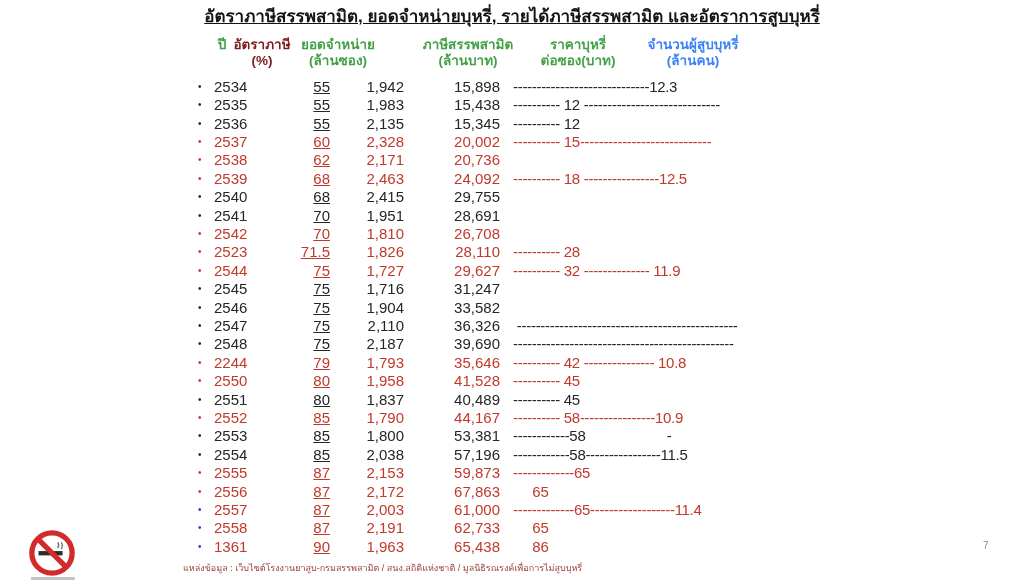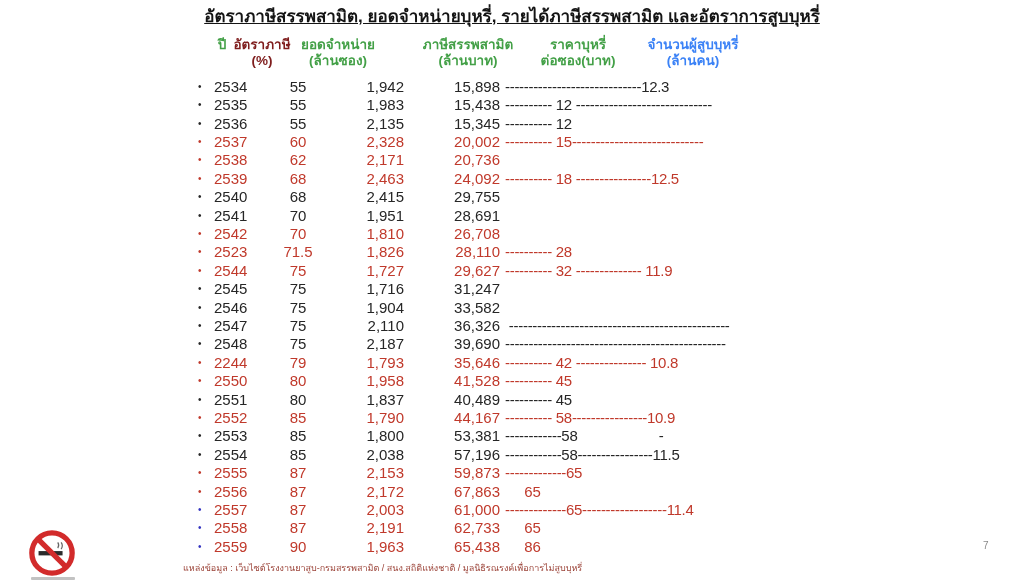--- a/index.html
+++ b/index.html
@@ -15,24 +15,24 @@
   .title span{ text-decoration:underline; }
   .hdr{
     position:absolute; top:37px; text-align:center;
     font-size:13.5px; line-height:16px; font-weight:bold;
   }
   .hdr .sub{ font-weight:bold; }
   .tbody{ position:absolute; left:196px; top:77px; right:0; }
   .row{ display:flex; align-items:center; height:18.42px; font-size:15px; }
   .c-bullet{ width:18px; font-size:10px; text-align:left; padding-left:2px; box-sizing:border-box;}
   .c-year{ width:52px; text-align:left; }
-  .c-tax{ width:64px; text-align:center; }
+  .c-tax{ width:64px; text-align:right;text-decoration:underline; }
   .c-sales{ width:74px; text-align:right; }
   .c-excise{ width:96px; text-align:right; }
-  .c-tail{ flex:1; white-space:pre; padding-left:5px; letter-spacing:-0.3px; overflow:hidden; }
+  .c-tail{ flex:1; white-space:pre; padding-left:13px; letter-spacing:-0.3px; overflow:hidden; }
   .source{
     position:absolute; left:183px; top:561px; font-size:9px; color:#9a4136;
   }
   .pagenum{
     position:absolute; left:983px; top:540px; font-size:10px; color:#8a8a8a;
   }
   .logo{ position:absolute; left:28px; top:529px; width:48px; height:48px; }
   .logo-caption{
     position:absolute; left:31px; top:577px; width:44px; height:3px;
     background:#c2c2c2; border-radius:1px;
@@ -267,21 +267,21 @@
       <div class="row" style="color: rgb(192, 57, 43);">
       <span class="c-bullet" style="color: rgb(52, 52, 192);">•</span>
       <span class="c-year">2558</span>
       <span class="c-tax">87</span>
       <span class="c-sales">2,191</span>
       <span class="c-excise">62,733</span>
       <span class="c-tail">     65</span>
     </div>
       <div class="row" style="color: rgb(192, 57, 43);">
       <span class="c-bullet" style="color: rgb(52, 52, 192);">•</span>
-      <span class="c-year">2559</span>
+      <span class="c-year">1361</span>
       <span class="c-tax">90</span>
       <span class="c-sales">1,963</span>
       <span class="c-excise">65,438</span>
       <span class="c-tail">     86</span>
     </div>
     </div>
 
   <svg class="logo" viewBox="0 0 100 100">
     <circle cx="50" cy="50" r="42" fill="#ffffff" stroke="#d22b2b" stroke-width="11"></circle>
     <rect x="22" y="46" width="50" height="9" fill="#2b2b2b"></rect>

